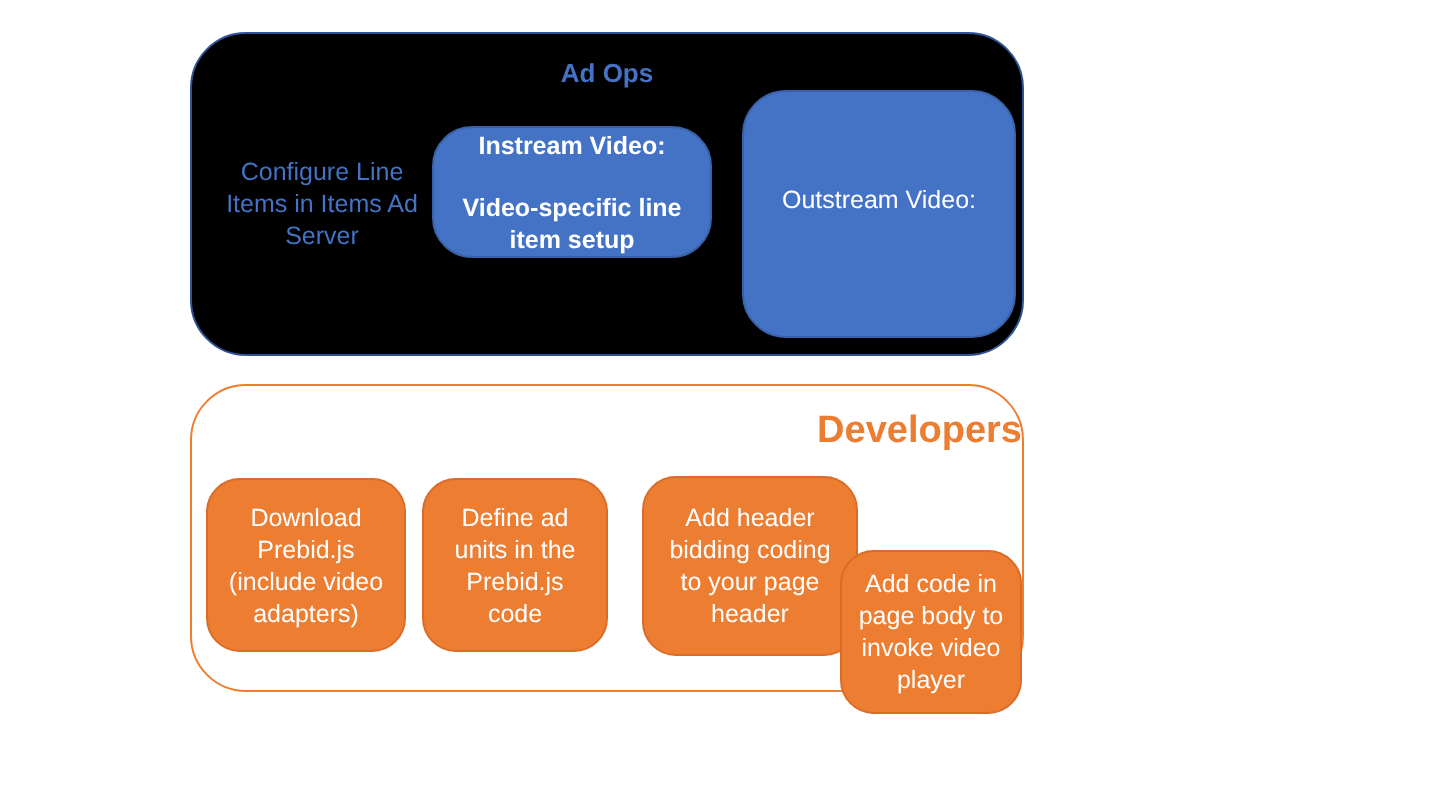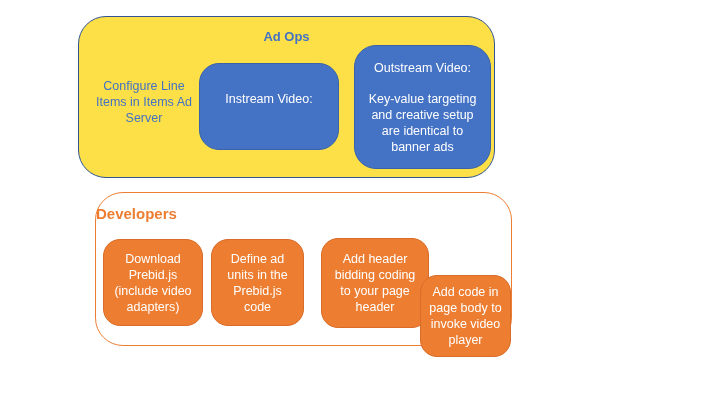--- a/index.html
+++ b/index.html
@@ -17,24 +17,24 @@
   body{
     background:#ffffff;
     font-family:"Liberation Sans", sans-serif;
     position:relative;
     overflow:hidden;
   }
   .stage{position:absolute;left:0;top:0;width:720px;height:405px;}
 
   
   .adops-container{
-    position:absolute;left:78px;top:16px;width:417px;height:162px;
+    position:absolute;left:95px;top:16px;width:417px;height:162px;
     border:1.5px solid var(--blue-border);
     border-radius:28px;
-    background:#fde047;
+    background:#000000;
     padding-left:45px;
   }
   .adops-title{
     position:absolute;left:0;top:12px;width:100%;
     text-align:center;
     font-size:13px;font-weight:bold;
     color:var(--blue-text);
   }
   .adops-note{
     position:absolute;left:10px;top:61px;width:110px;
@@ -45,35 +45,35 @@
   .blue-box{
     position:absolute;
     background:var(--blue-fill);
     border:1px solid var(--blue-box-border);
     color:var(--box-text);
     display:flex;flex-direction:column;justify-content:center;align-items:center;
     text-align:center;
     font-size:12.5px;line-height:1.28;
     padding:6px 10px;
   }
-  .instream-box{left:120px;top:46px;width:140px;height:87px;border-radius:20px;}
+  .instream-box{left:120px;top:46px;width:140px;height:66px;border-radius:20px;font-weight:bold;}
   .outstream-box{left:275px;top:28px;width:137px;height:124px;border-radius:22px;}
   .box-heading{margin-bottom:15px;}
 
   
   .dev-container{
     position:absolute;left:95px;top:192px;width:417px;height:154px;
     border:1.5px solid var(--orange-border);
     border-radius:28px;
     background:#ffffff;
   }
   .dev-title{
     position:absolute;left:0;top:12px;width:100%;
-    text-align:left;
-    font-size:15px;font-weight:bold;
+    text-align:right;
+    font-size:19px;font-weight:bold;
     color:var(--orange-fill);
   }
   .dev-box{
     position:absolute;
     background:var(--orange-fill);
     border:1px solid var(--orange-box-border);
     color:var(--box-text);
     display:flex;justify-content:center;align-items:center;
     text-align:center;
     font-size:12.5px;line-height:1.28;
@@ -90,25 +90,25 @@
 
 <div class="stage">
 
   <div class="adops-container">
     <div class="adops-title">Ad Ops</div>
 
     <div class="adops-note">Configure Line Items in Items Ad Server</div>
 
     <div class="blue-box instream-box">
       <div class="box-heading">Instream Video:</div>
+      <div class="box-body">Video-specific line item setup</div>
     </div>
 
     <div class="blue-box outstream-box">
       <div class="box-heading">Outstream Video:</div>
-      <div class="box-body">Key-value targeting and creative setup are identical to banner ads</div>
     </div>
   </div>
 
   <div class="dev-container">
     <div class="dev-title">Developers</div>
 
     <div class="dev-box dev-box-1">
       <span>Download Prebid.js (include video adapters)</span>
     </div>
 

